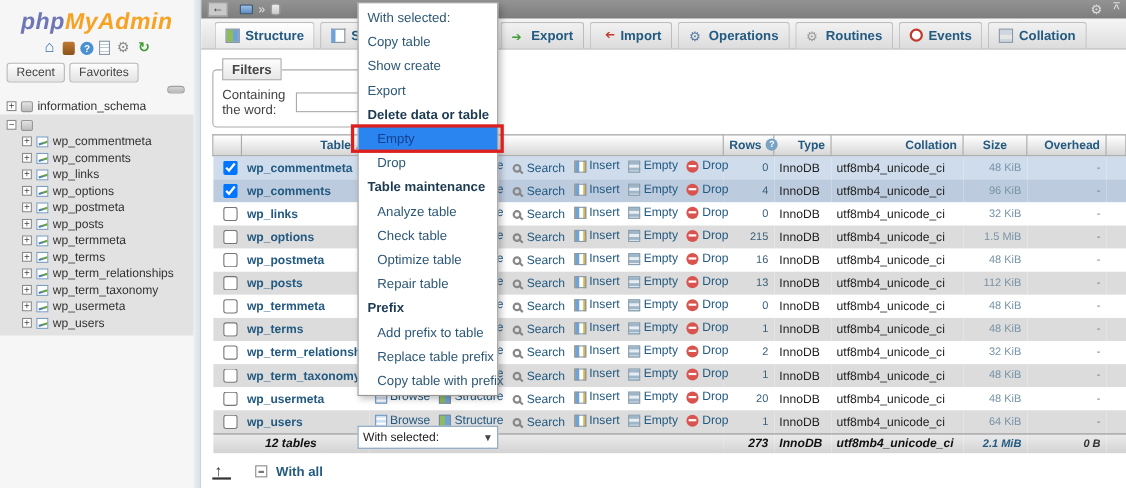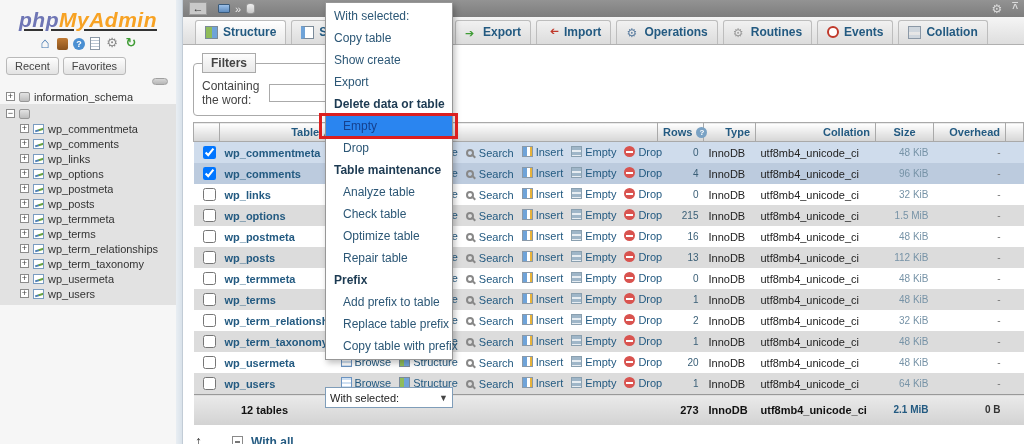--- a/index.html
+++ b/index.html
@@ -3,21 +3,21 @@
 <meta charset="utf-8">
 <style>
   * { box-sizing: border-box; }
   html,body { margin:0; padding:0; width:1024px; height:444px; overflow:hidden;
     font-family:"Liberation Sans","DejaVu Sans",sans-serif; background:#fff; font-size:12px; color:#333; }
 
   
   .sidebar { position:absolute; left:0; top:0; width:176px; height:444px; background:#f6f6f6; }
   .sidebar-divider { position:absolute; left:176px; top:0; width:7px; height:444px;
     background:linear-gradient(90deg,#e9eef3,#d9e2ea); border-right:1px solid #c2ccd6; }
-  .logo { text-align:center; padding-top:8px; font-style:italic; font-weight:bold; font-size:21px; letter-spacing:.5px;text-decoration:underline; }
+  .logo { text-align:center; padding-top:8px; font-style:italic; font-weight:bold; font-size:21px; letter-spacing:.5px; }
   .logo-php { color:#6f76b5; }
   .logo-ma { color:#f7a223; }
   .nav-icons { text-align:center; margin-top:4px; display:flex; justify-content:center; gap:5px; align-items:center; }
   .gi { display:inline-block; width:14px; height:14px; line-height:14px; text-align:center; font-size:12px; cursor:pointer; }
   .gi-home::before { content:"⌂"; color:#3b72ad; font-size:15px; font-weight:bold; }
   .gi-exit { background:linear-gradient(#c07a33,#8a521c); border-radius:2px; width:11px; height:12px; margin-top:1px; }
   .gi-help { background:#4a8fd2; border-radius:50%; width:12px; height:12px; margin-top:1px; }
   .gi-help::before { content:"?"; color:#fff; font-size:9px; font-weight:bold; line-height:12px; display:block; }
   .gi-docs { width:10px; height:13px; background:repeating-linear-gradient(#fff 0 2px,#bcc8d4 2px 3px); border:1px solid #8b98a6; margin-top:1px; }
   .gi-gear::before { content:"⚙"; color:#8a8a8a; font-size:13px; }
@@ -102,21 +102,21 @@
   .act { color:#235a81; text-decoration:none; margin-right:8px; cursor:pointer; display:inline-flex; align-items:center; gap:3px; }
   .ai { display:inline-block; width:11px; height:11px; flex:none; }
   .ai-browse { border:1px solid #6b93c0; background:repeating-linear-gradient(#cfe0f2 0 2px,#fff 2px 4px); }
   .ai-structure { border:1px solid #7a8a99; background:linear-gradient(90deg,#8fbc5a 50%,#6fa3d8 50%); }
   .ai-search { width:8px; height:8px; border:2px solid #888; border-radius:50%; position:relative; margin-right:2px; }
   .ai-search::after { content:""; position:absolute; width:5px; height:2px; background:#888; right:-4px; bottom:-2px; transform:rotate(45deg); }
   .ai-insert { background:linear-gradient(90deg,#6fa3d8 0 4px,#fff 4px 7px,#e8b33a 7px 11px); border:1px solid #8a99a8; }
   .ai-empty { border:1px solid #8aa0b0; background:repeating-linear-gradient(#9fb6c8 0 3px,#e7edf2 3px 5px); }
   .ai-drop { background:#d9534f; border-radius:50%; position:relative; }
   .ai-drop::after { content:""; position:absolute; left:2px; top:4.5px; width:7px; height:2px; background:#fff; }
-  tr.sum td { background:linear-gradient(#eaeaea,#d2d2d2); border-top:1px solid #999; font-weight:bold; color:#111; height:30px; }
+  tr.sum td { background:linear-gradient(#eaeaea,#d2d2d2); border-top:1px solid #999; font-weight:bold; color:#111; height:17px;font-style:italic; }
   tr.sum td.c-size { color:#235a81; font-size:10px; }
   tr.sum td.c-over { color:#333; font-size:10px; }
   td.sum-label { text-align:center; }
 
   .grid-footer { margin-top:6px; display:flex; align-items:center; gap:8px; height:22px; }
   .fi-up { font-size:14px; color:#333; border-bottom:2px solid #333; padding:0 8px 0 2px; line-height:12px; cursor:pointer; }
   .fi-minusbox { width:11px; height:11px; border:1px solid #8a8a8a; background:#fff; position:relative; margin-left:14px; cursor:pointer; }
   .fi-minusbox::after { content:""; position:absolute; left:2px; top:4px; width:5px; height:2px; background:#777; }
   a.blue-link { color:#235a81; text-decoration:none; font-weight:bold; font-size:12px; cursor:pointer; }
 

